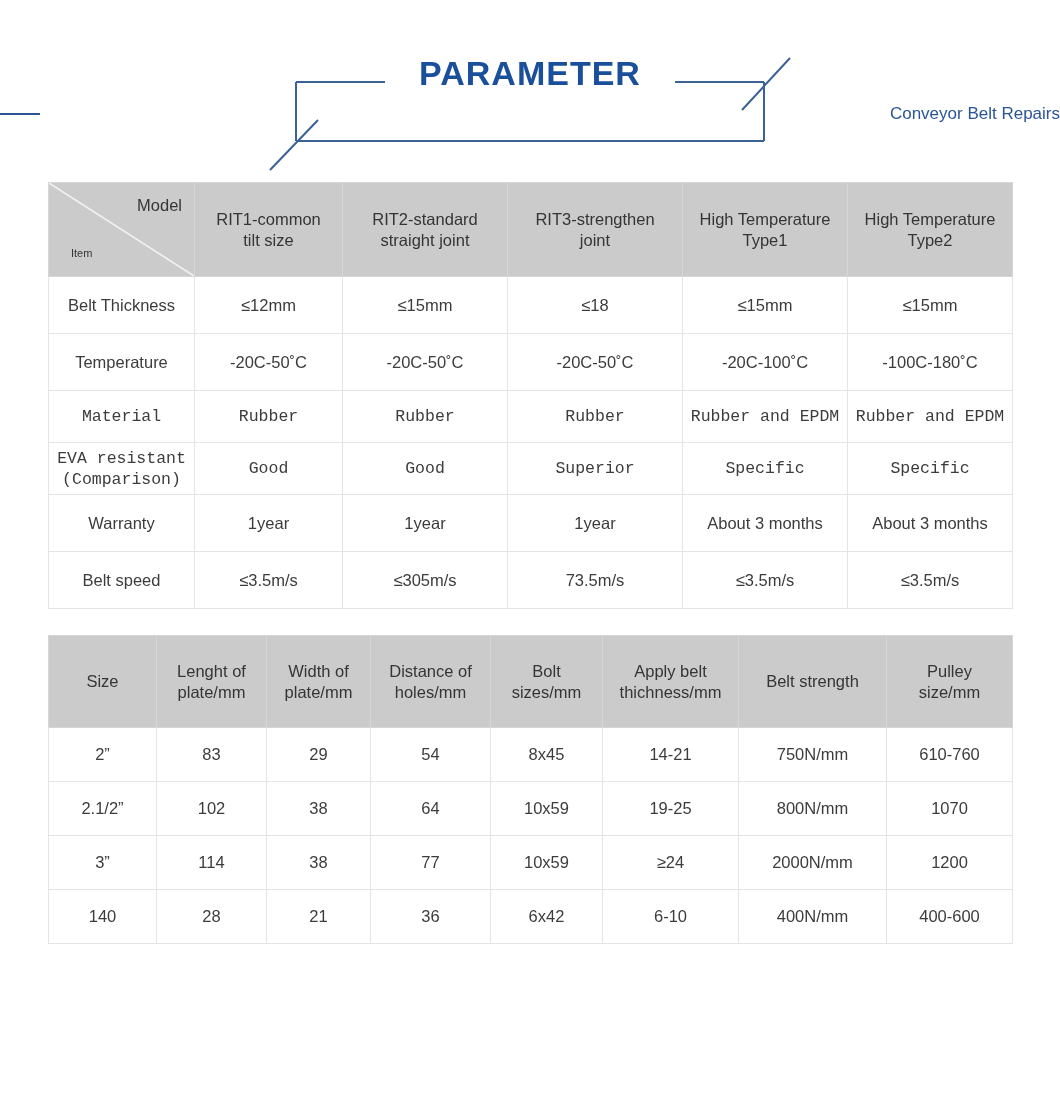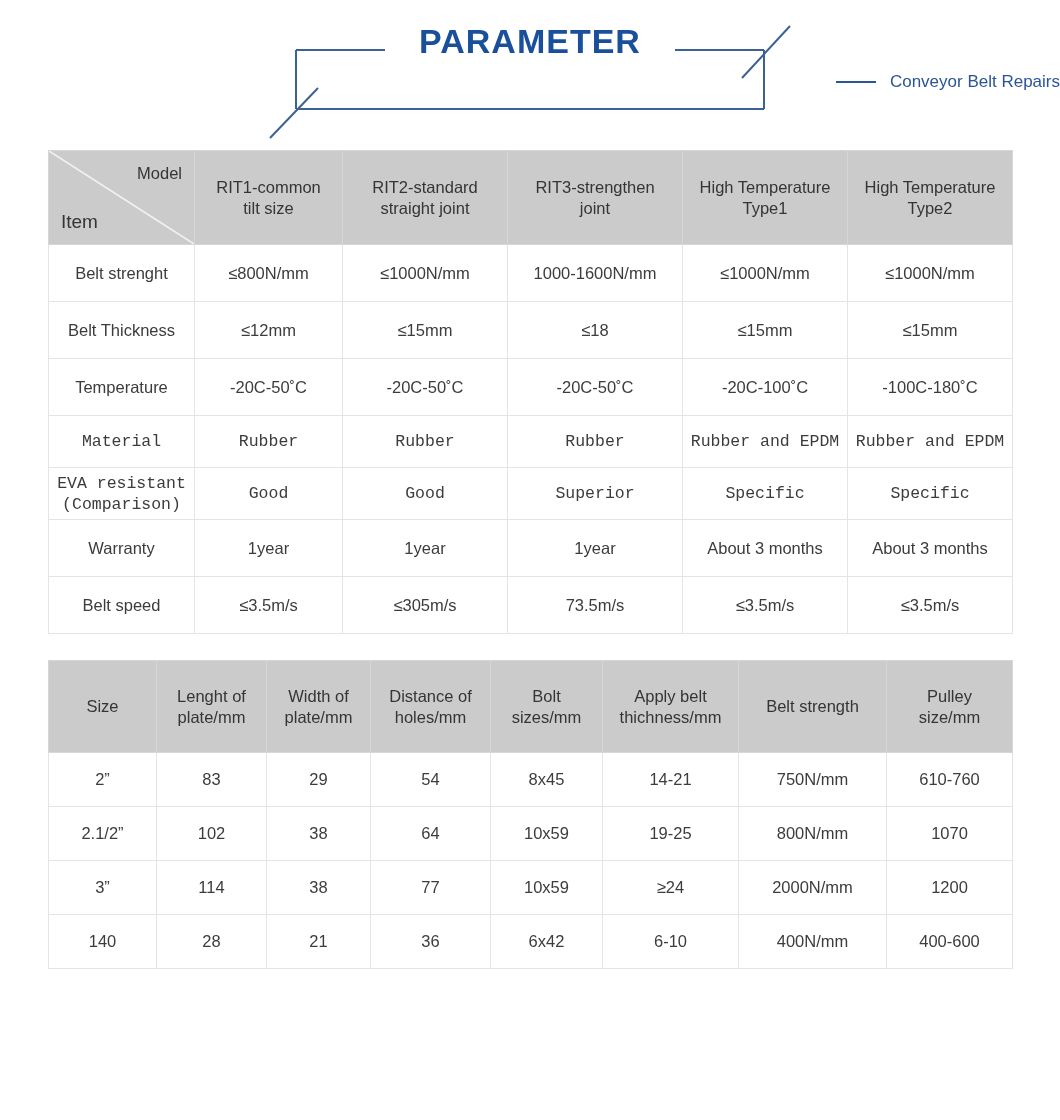--- a/index.html
+++ b/index.html
@@ -11,20 +11,21 @@
     font-family: "Liberation Sans", sans-serif;
     color: #3a3a3a;
     overflow: hidden;
   }
 
   
   .banner {
     position: relative;
     width: 1060px;
     height: 150px;
+    margin-top: 32px;
   }
   .banner-frame {
     position: absolute;
     left: 0; top: 0;
     width: 1060px;
     height: 150px;
   }
   .banner-text {
     position: absolute;
     left: 0;
@@ -36,21 +37,21 @@
   .banner-title {
     font-size: 34px;
     font-weight: bold;
     color: #1a4f9c;
     letter-spacing: 1px;
     line-height: 42px;
   }
   .banner-sub-row {
     display: flex;
     align-items: center;
-    justify-content: flex-end;
+    justify-content: space-between;
     gap: 14px;
     margin-top: 9px;
   }
   .banner-sub-rule {
     width: 40px;
     height: 2px;
     background: #2b5596;
   }
   .banner-subtitle {
     font-size: 17px;
@@ -99,23 +100,23 @@
     width: 100%; height: 100%;
   }
   th.corner .lbl-model {
     position: absolute;
     right: 12px;
     top: 12px;
     font-size: 16.5px;
   }
   th.corner .lbl-item {
     position: absolute;
-    left: 12px;
+    left: 22px;
     bottom: 12px;
-    font-size: 19px;
+    font-size: 11px;
   }
 
   
   .gap { height: 26px; }
   #table2 thead th { height: 92px; }
   #table2 tbody td { height: 54px; }
 </style>
 </head>
 <body>
 
@@ -180,28 +181,20 @@
           <div>High Temperature</div>
           <div>Type1</div>
         </th>
         <th>
           <div>High Temperature</div>
           <div>Type2</div>
         </th>
       </tr>
     </thead>
     <tbody>
-      <tr>
-        <td>Belt strenght</td>
-        <td>≤800N/mm</td>
-        <td>≤1000N/mm</td>
-        <td>1000-1600N/mm</td>
-        <td>≤1000N/mm</td>
-        <td>≤1000N/mm</td>
-      </tr>
       <tr>
         <td>Belt Thickness</td>
         <td>≤12mm</td>
         <td>≤15mm</td>
         <td>≤18</td>
         <td>≤15mm</td>
         <td>≤15mm</td>
       </tr>
       <tr>
         <td>Temperature</td>

